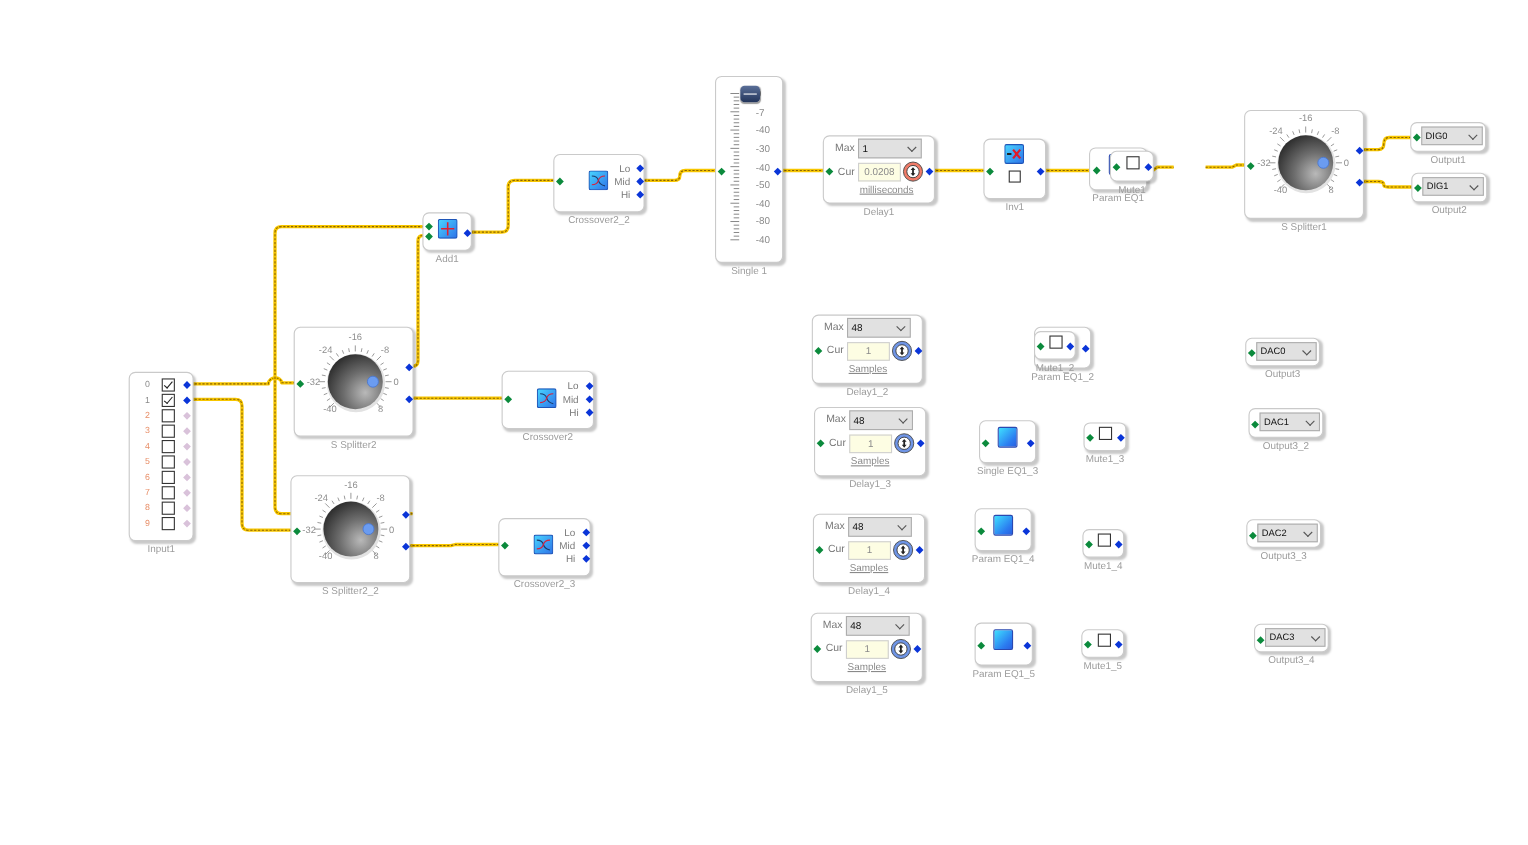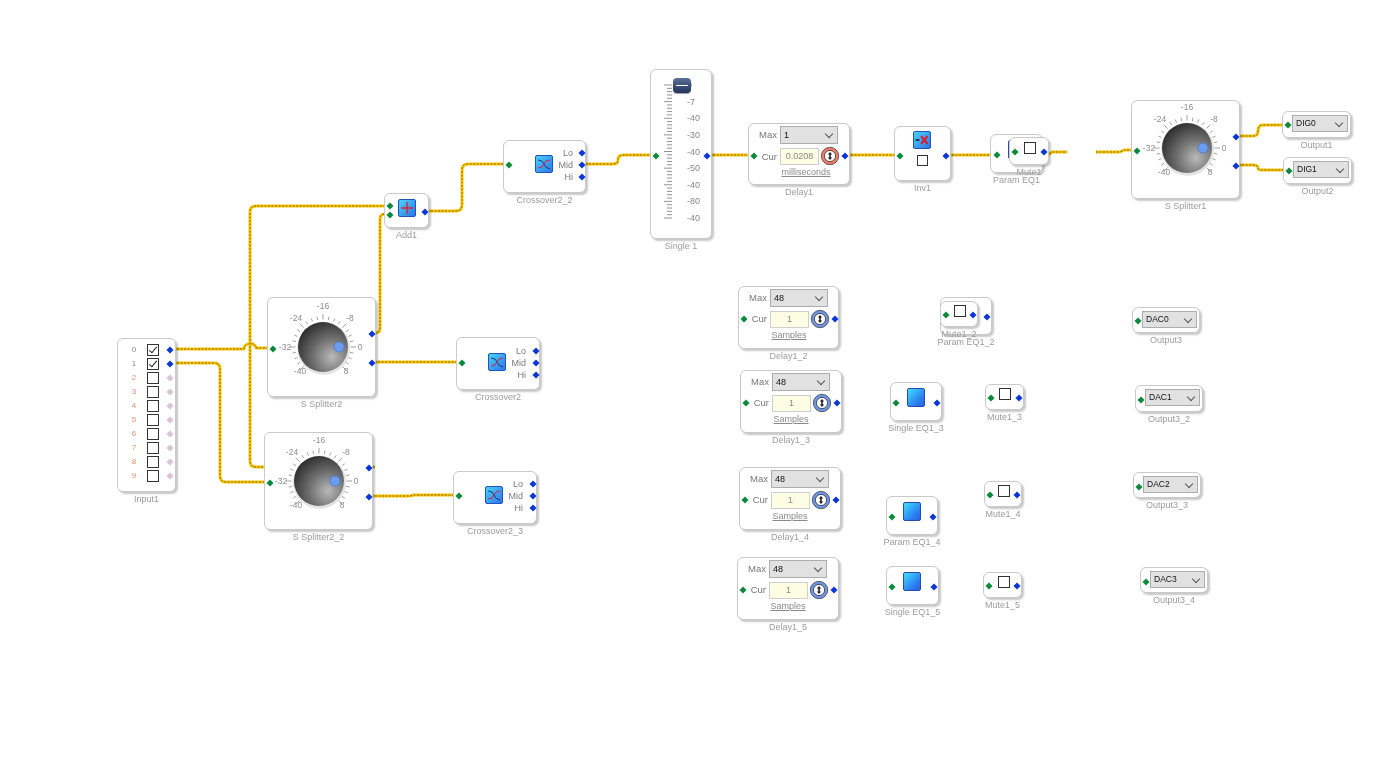--- a/index.html
+++ b/index.html
@@ -468,31 +468,31 @@
   <span class="port pin" style="left:5px;top:19px"></span>
   <span class="port pout" style="left:46px;top:19px"></span>
   <span class="lbl">Param EQ1_2</span>
 </div>
 <div class="blk" style="left:890px;top:382px;width: 52px;height:39px">
   <span class="eq-sq" style="left:16px;top:5px"></span>
   <span class="port pin" style="left:5px;top:20px"></span>
   <span class="port pout" style="left:46px;top:20px"></span>
   <span class="lbl">Single EQ1_3</span>
 </div>
-<div class="blk" style="left:886px;top:496px;width:52px;height:39px">
+<div class="blk" style="left:886px;top:462px;width:52px;height:39px">
   <span class="eq-sq" style="left:16px;top:5px"></span>
   <span class="port pin" style="left:5px;top:20px"></span>
   <span class="port pout" style="left:46px;top:20px"></span>
   <span class="lbl">Param EQ1_4</span>
 </div>
 <div class="blk" style="left:886px;top:566px;width:53px;height:39px">
   <span class="eq-sq" style="left:16px;top:5px"></span>
   <span class="port pin" style="left:5px;top:20px"></span>
   <span class="port pout" style="left:47px;top:20px"></span>
-  <span class="lbl">Single EQ1_5</span>
+  <span class="lbl">Param EQ1_5</span>
 </div>
 
 <div class="blk" style="left:1009px;top:137px;width:40px;height:28px">
   <span class="cb" style="left:14px;top:4px" data-checked="false"></span>
   <span class="port pin" style="left:5px;top:14px"></span>
   <span class="port pout" style="left:34px;top:14px"></span>
   <span class="lbl">Mute1</span>
 </div>
 <div class="blk" style="left:940px;top:301px;width:38px;height:26px">
   <span class="cb" style="left:13px;top:3px" data-checked="false"></span>
@@ -545,21 +545,21 @@
 <div class="blk" style="left:1283px;top:157px;width:69px;height:27px">
   <div class="sel out-sel"><span>DIG1</span><span class="chev"></span></div>
   <span class="port pin" style="left:5px;top:13px"></span>
   <span class="lbl">Output2</span>
 </div>
 <div class="blk" style="left:1132px;top:307px;width:68px;height:26px">
   <div class="sel out-sel" style="width:55px"><span>DAC0</span><span class="chev"></span></div>
   <span class="port pin" style="left:5px;top:13px"></span>
   <span class="lbl">Output3</span>
 </div>
-<div class="blk" style="left:1135px;top:385px;width:68px;height:27px">
+<div class="blk" style="left:1135px;top:371px;width:68px;height:27px">
   <div class="sel out-sel" style="width:55px"><span>DAC1</span><span class="chev"></span></div>
   <span class="port pin" style="left:5px;top:14px"></span>
   <span class="lbl">Output3_2</span>
 </div>
 <div class="blk" style="left:1133px;top:472px;width:68px;height:26px">
   <div class="sel out-sel" style="width:55px"><span>DAC2</span><span class="chev"></span></div>
   <span class="port pin" style="left:5px;top:14px"></span>
   <span class="lbl">Output3_3</span>
 </div>
 <div class="blk" style="left:1140px;top:567px;width:68px;height:26px">

